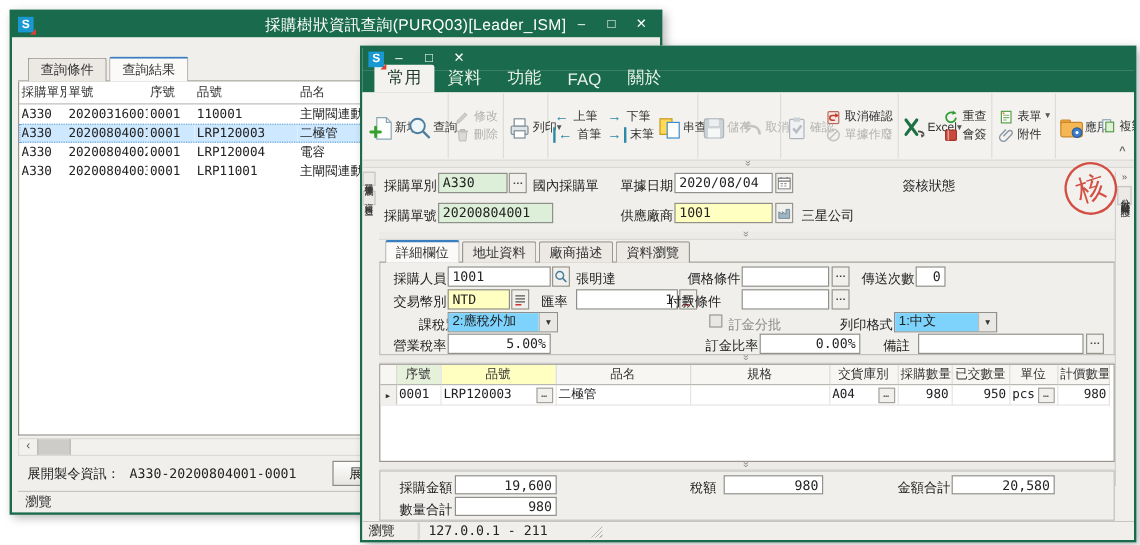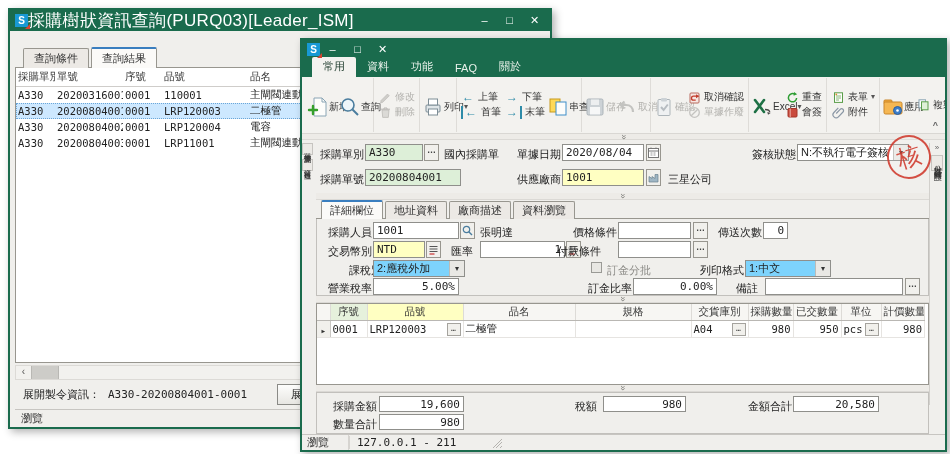--- a/index.html
+++ b/index.html
@@ -4,21 +4,21 @@
 <style>
   html,body{margin:0;padding:0;}
   body{width:950px;height:454px;position:relative;background:#fff;overflow:hidden;
        font-family:"Liberation Sans","DejaVu Sans",sans-serif;font-size:11px;color:#222;}
   .mono{font-family:"DejaVu Sans Mono",monospace;}
   .win{position:absolute;background:#f0efec;border:2px solid #1a6b4d;box-shadow:3px 3px 8px rgba(0,0,0,.3);}
   .titlebar{height:21px;background:#1a6b4d;color:#fff;display:flex;align-items:center;padding:0 3px 0 5px;}
   .logo{width:13px;height:13px;background:#1899d4;color:#fff;font-weight:bold;font-size:10px;line-height:13px;
         text-align:center;position:relative;flex:0 0 auto;}
   .logo::after{content:"";position:absolute;right:-2px;bottom:-2px;border-left:5px solid transparent;border-bottom:5px solid #d64330;}
-  .title{flex:1;text-align:left;font-size:17px;letter-spacing:.3px;}
+  .title{flex:1;text-align:right;font-size:13px;letter-spacing:.3px;}
   .winbtns{display:flex;}
   .winbtn{width:25px;text-align:center;font-size:11px;line-height:19px;color:#fff;}
   
   #backwin{left:8px;top:8px;width:540px;height:417px;z-index:1;}
   .bw-inner{position:absolute;left:5px;right:5px;top:21px;bottom:0;display:flex;flex-direction:column;}
   .tabrow{display:flex;align-items:flex-end;padding-left:8px;border-bottom:1px solid #98968f;height:20px;}
   .tab{background:#ece9e5;border:1px solid #98968f;border-bottom:none;border-radius:2px 2px 0 0;
        padding:2px 10px 2px 10px;margin-right:2px;position:relative;top:1px;color:#333;font-size:11px;white-space:nowrap;}
   .tab.active{background:#fbfaf8;border-top:2px solid #3a7ebf;z-index:2;padding-top:2px;}
   #backwin .tabrow{margin-top:16px;}
@@ -32,21 +32,21 @@
   .hscroll{height:13px;margin-top:2px;background:#f2f1ee;border:1px solid #dcdad6;display:flex;align-items:stretch;}
   .harrow{width:15px;text-align:center;color:#555;font-size:10px;line-height:11px;}
   .harrow::after{content:"‹";}
   .hthumb{width:26px;background:#cdccc8;border-left:1px solid #b9b8b4;border-right:1px solid #b9b8b4;}
   .bw-expand{height:29px;display:flex;align-items:center;padding:0 8px;gap:8px;}
   .btn{border:1px solid #8a8a86;background:linear-gradient(#fdfdfc,#e7e6e2);padding:2px 13px;font-size:11px;color:#222;}
   .bw-status{height:17px;border-top:1px solid #c7c5c1;display:flex;align-items:center;padding:0 6px;color:#333;}
   
   #frontwin{left:300px;top:38px;width:643px;height:410px;z-index:2;display:flex;flex-direction:column;}
   .menubar{background:#1a6b4d;display:flex;align-items:flex-end;height:18px;padding-left:10px;}
-  .menu-item{color:#e8f1ea;padding:2px 11px 3px 11px;font-size:11px;}
+  .menu-item{color:#e8f1ea;padding:2px 11px 3px 11px;font-size:14px;}
   .menu-item.active{background:#f3f2ef;color:#1d3a2b;border-radius:2px 2px 0 0;}
   .ribbon{background:#f3f2ef;border-bottom:1px solid #d9d7d3;height:62px;display:flex;align-items:stretch;
           padding:1px 2px 1px 3px;position:relative;overflow:hidden;}
   .rgroup{display:flex;align-items:stretch;padding:0 2px;border-right:1px solid #dedcd8;}
   .rbig{width:32px;display:flex;flex-direction:row;align-items:center;padding-top:4px;font-size:10px;color:#333;white-space:nowrap;}
   .rbig .ric{height:25px;display:flex;align-items:center;justify-content:center;}
   .rlabel{line-height:12px;}
   .rsmallcol{display:flex;flex-direction:column;justify-content:center;gap:1px;padding:0 2px;}
   .rsmall{display:flex;align-items:center;gap:3px;font-size:10px;color:#333;white-space:nowrap;}
   .rsmall .ric{width:14px;height:13px;display:flex;align-items:center;justify-content:center;}
@@ -463,24 +463,20 @@
       <span class="fld" style="left:246px;top:1px;width:82px;">2020/08/04</span>
       <span class="sbtn" style="left:330px;top:1px;">
         <svg width="11" height="11" viewBox="0 0 11 11">
             <rect x="0.5" y="1.5" width="10" height="9" fill="#fff" stroke="#777"></rect>
             <path d="M0.5 4h10" stroke="#777"></path>
             <path d="M3 1.5V0.5M8 1.5V0.5" stroke="#777"></path>
             <path d="M2.5 6h2M5.5 6h2M2.5 8h2M5.5 8h2" stroke="#999"></path>
           </svg>
       </span>
       <span class="lbl" style="left:436px;top:4px;">簽核狀態</span>
-      <span class="sel" style="left:481px;top:1px;width:112px;">
-        <span class="stext">N:不執行電子簽核</span>
-          <span class="sarrow"></span>
-      </span>
       <span class="lbl" style="left:4px;top:29px;">採購單號</span>
       <span class="fld green" style="left:49px;top:26px;width:96px;">20200804001</span>
       <span class="lbl" style="left:201px;top:29px;">供應廠商</span>
       <span class="fld yellow" style="left:246px;top:26px;width:82px;">1001</span>
       <span class="sbtn" style="left:330px;top:26px;">
         <svg width="11" height="11" viewBox="0 0 11 11">
             <path d="M1 10V4.5l3 2v-2l3 2V2.5h3V10z" fill="#9fb6c4" stroke="#6b8291" stroke-width=".7"></path>
           </svg>
       </span>
       <span class="lbl" style="left:352px;top:29px;">三星公司</span>

